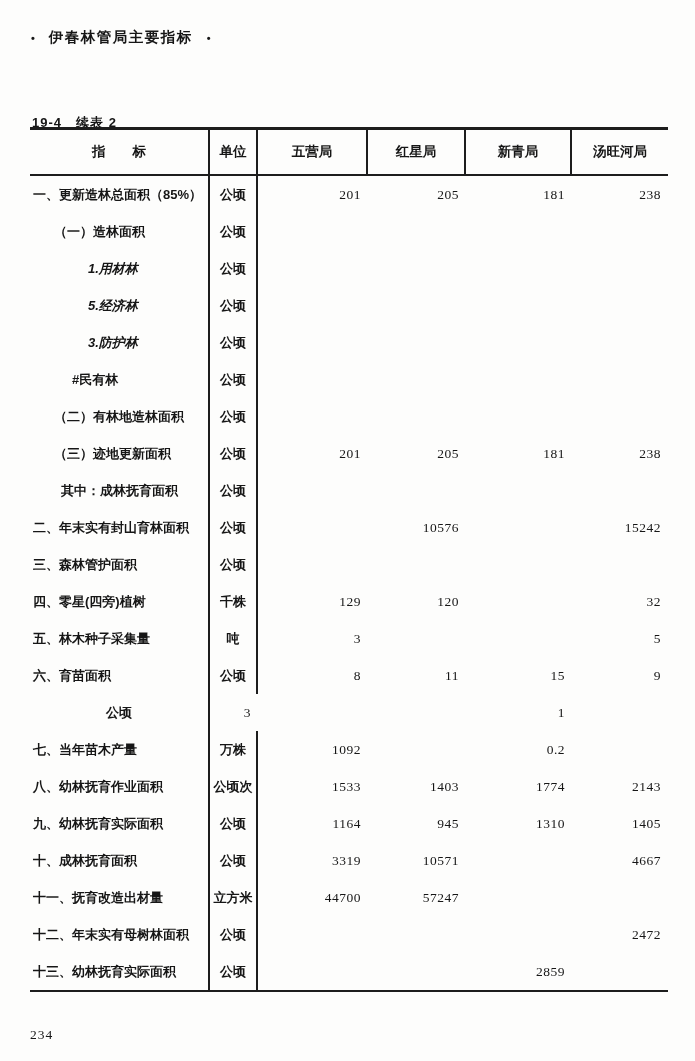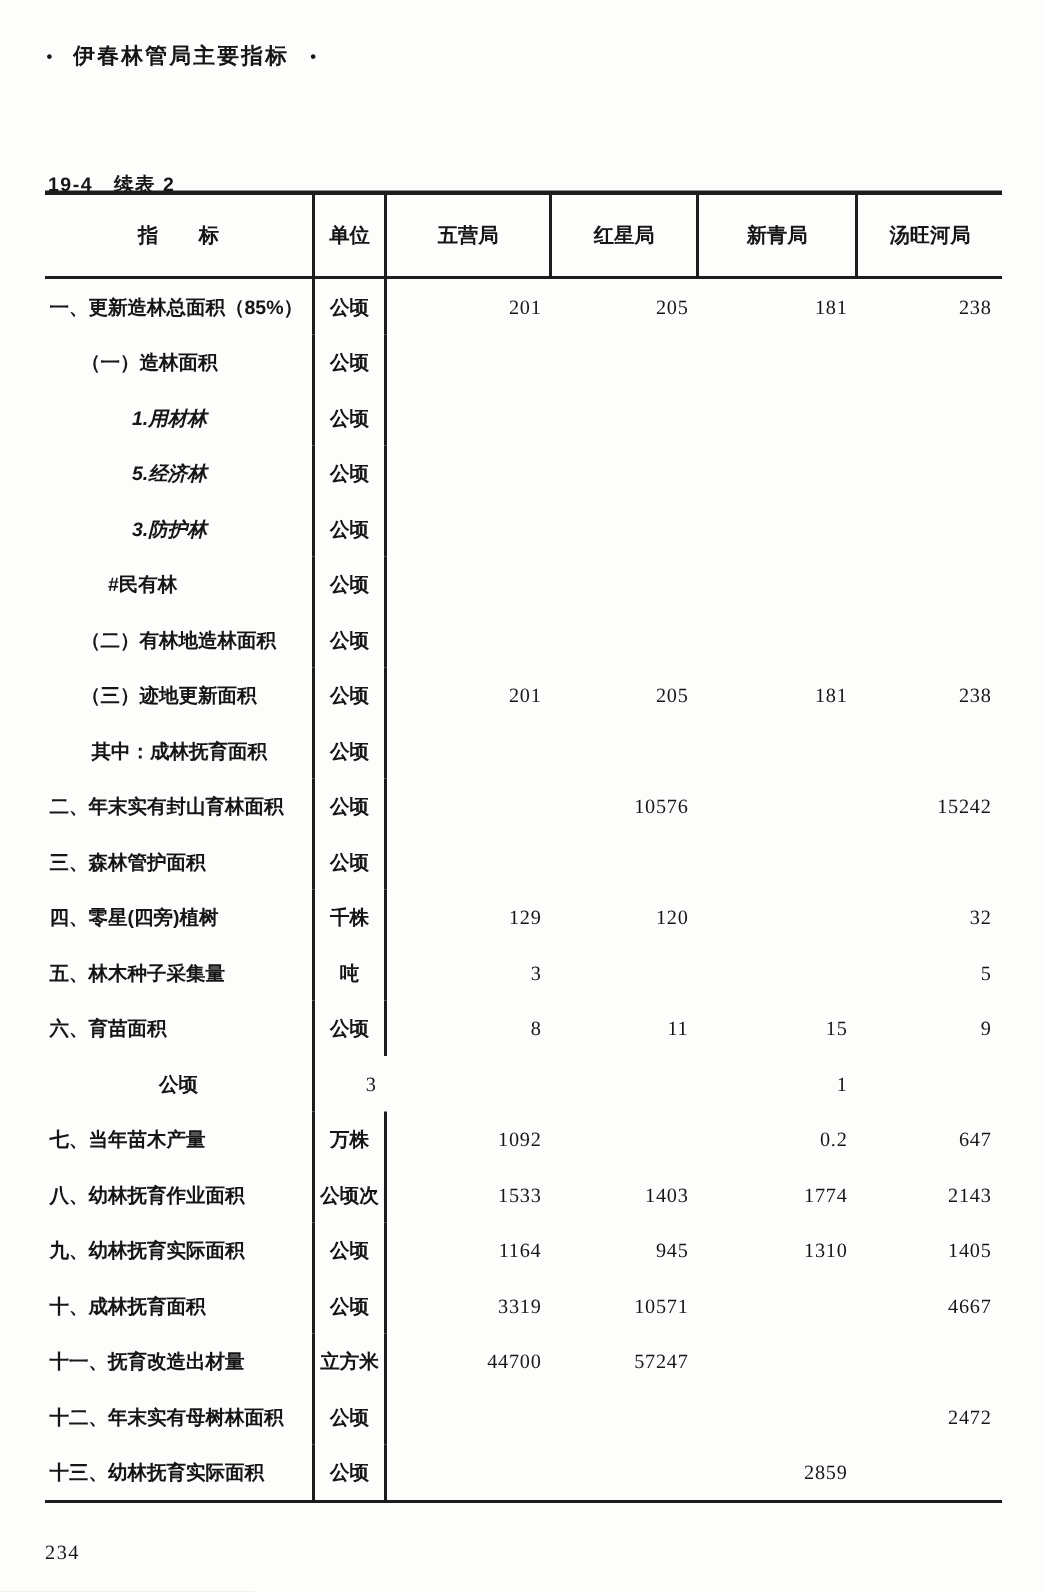--- a/index.html
+++ b/index.html
@@ -18,21 +18,21 @@
   .caption {
     position:absolute; left:32px; top:114px;
     font-size:13px; font-weight:bold; letter-spacing:1px;
   }
   .stat-table {
     position:absolute; left:30px; top:127px; width:638px;
     border-top:3px solid #1d1d1d; border-bottom:2px solid #1d1d1d;
   }
   .thead {
     display:grid; grid-template-columns:180px 48px 110px 98px 106px 96px;
-    height:56px; border-bottom:2px solid #1d1d1d;
+    height:46px; border-bottom:2px solid #1d1d1d;
   }
   .thead .hcell {
     display:flex; align-items:center; justify-content:center;
     font-size:13.5px; font-weight:bold;
     border-right:2px solid #1d1d1d;
   }
   .thead .hcell:last-child { border-right:none; }
   .tbody { display:block; }
   .trow {
     display:grid; grid-template-columns:180px 48px 110px 98px 106px 96px;
@@ -208,21 +208,20 @@
           <div class="c-val"></div>
           <div class="c-val"></div>
           <div class="c-val">1</div>
         </div>
         <div class="trow">
           <div class="c-label lv0">七、当年苗木产量</div>
           <div class="c-unit">万株</div>
           <div class="c-val">1092</div>
           <div class="c-val"></div>
           <div class="c-val">0.2</div>
-          <div class="c-val">647</div>
         </div>
         <div class="trow">
           <div class="c-label lv0">八、幼林抚育作业面积</div>
           <div class="c-unit">公顷次</div>
           <div class="c-val">1533</div>
           <div class="c-val">1403</div>
           <div class="c-val">1774</div>
           <div class="c-val">2143</div>
         </div>
         <div class="trow">

